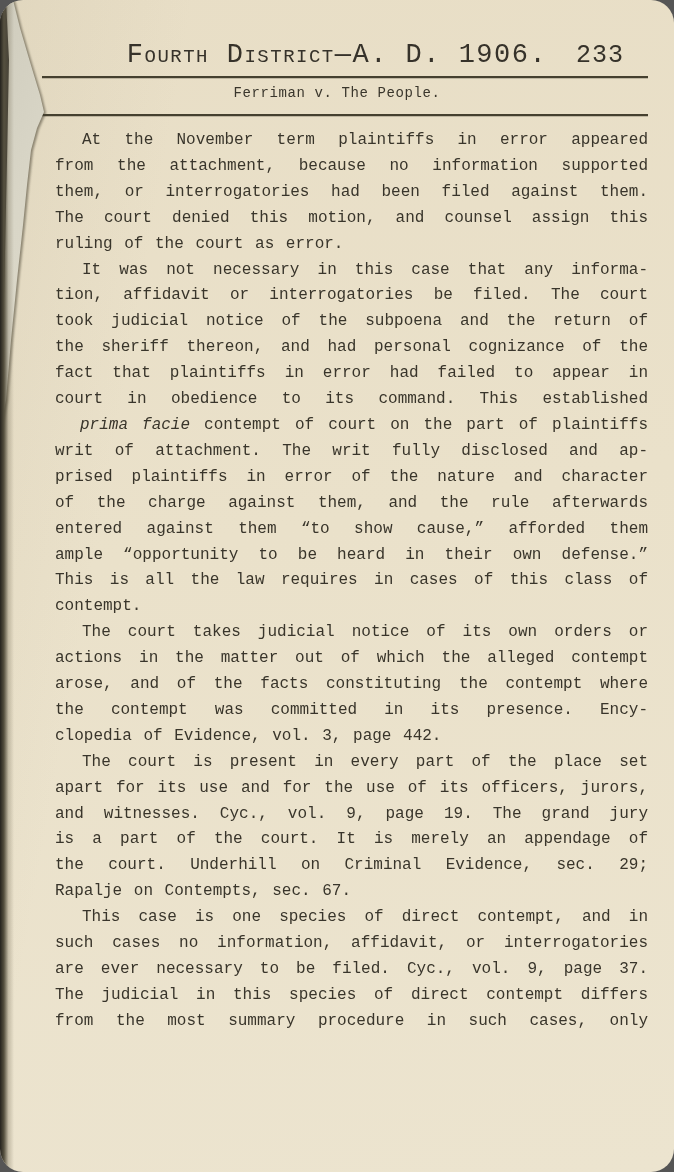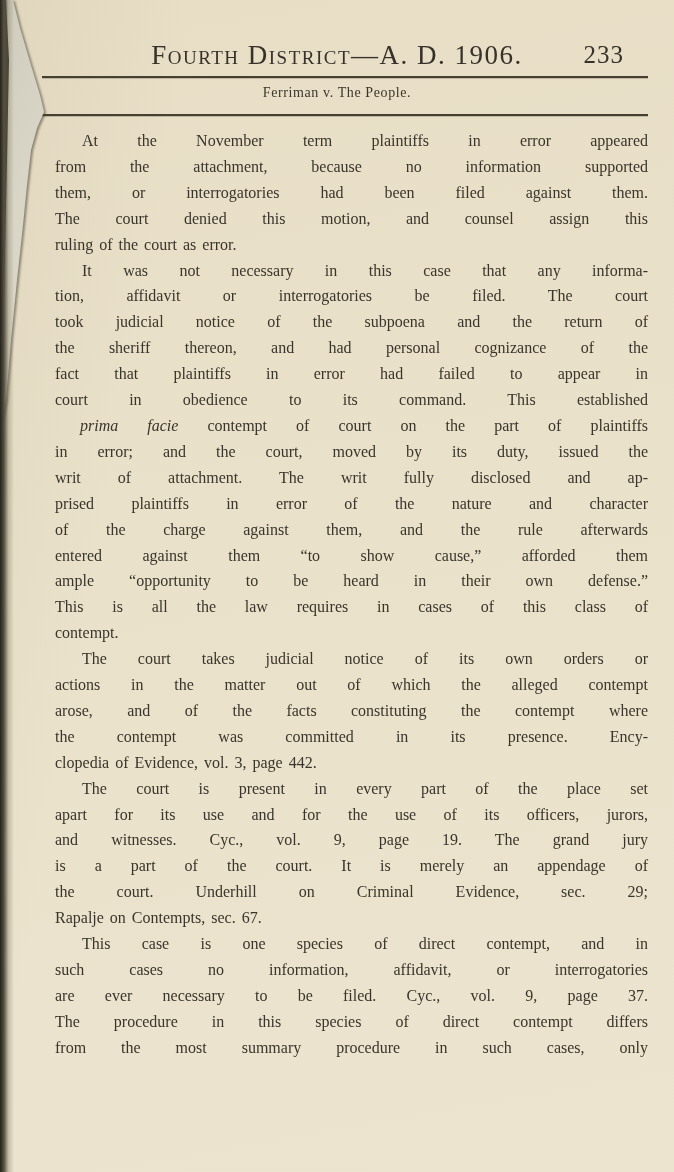--- a/index.html
+++ b/index.html
@@ -1,25 +1,26 @@
 <!DOCTYPE html>
 <html><head>
 <meta charset="utf-8">
 <style>
   html,body{margin:0;padding:0;background:#555;}
   .page{
     position:relative;
     width:674px;height:1172px;
     margin:0 auto;
     overflow:hidden;
-    font-family:Liberation Serif, serif;
+    font-family:Liberation Mono, monospace;
     color:#39352b;
     background:
       linear-gradient(100deg, rgba(198,188,162,.22) 0%, rgba(198,188,162,0) 22%),
       linear-gradient(170deg, #e8dec6 0%, #eae1ca 45%, #ece4cf 100%);
+    border-radius: 23px;
   }
   
   .left-edge{
     position:absolute;left:0;top:0;bottom:0;width:14px;
     background:linear-gradient(90deg, #24221d 0%, #55503f 28%, rgba(120,112,90,.35) 60%, rgba(120,112,90,0) 100%);
     pointer-events:none;
   }
   
   .tear-wrap{
     position:absolute;left:0;top:0;width:80px;height:440px;
@@ -104,21 +105,20 @@
         <div class="tline tline-end">ruling of the court as error.</div>
       </div>
       <div class="para">
         <div class="tline tline-first">It was not necessary in this case that any informa-</div>
         <div class="tline">tion, affidavit or interrogatories be filed.  The court</div>
         <div class="tline">took judicial notice of the subpoena and the return of</div>
         <div class="tline">the sheriff thereon, and had personal cognizance of the</div>
         <div class="tline">fact that plaintiffs in error had failed to appear in</div>
         <div class="tline">court in obedience to its command.  This established</div>
         <div class="tline"><i>prima facie</i> contempt of court on the part of plaintiffs</div>
-        <div class="tline">in error; and the court, moved by its duty, issued the</div>
         <div class="tline">writ of attachment.  The writ fully disclosed and ap-</div>
         <div class="tline">prised plaintiffs in error of the nature and character</div>
         <div class="tline">of the charge against them, and the rule afterwards</div>
         <div class="tline">entered against them “to show cause,” afforded them</div>
         <div class="tline">ample “opportunity to be heard in their own defense.”</div>
         <div class="tline">This is all the law requires in cases of this class of</div>
         <div class="tline tline-end">contempt.</div>
       </div>
       <div class="para">
         <div class="tline tline-first">The court takes judicial notice of its own orders or</div>
@@ -132,21 +132,21 @@
         <div class="tline">apart for its use and for the use of its officers, jurors,</div>
         <div class="tline">and witnesses.  Cyc., vol. 9, page 19.  The grand jury</div>
         <div class="tline">is a part of the court.  It is merely an appendage of</div>
         <div class="tline">the court.  Underhill on Criminal Evidence, sec. 29;</div>
         <div class="tline tline-end">Rapalje on Contempts, sec. 67.</div>
       </div>
       <div class="para">
         <div class="tline tline-first">This case is one species of direct contempt, and in</div>
         <div class="tline">such cases no information, affidavit, or interrogatories</div>
         <div class="tline">are ever necessary to be filed.  Cyc., vol. 9, page 37.</div>
-        <div class="tline">The procedure in this species of direct contempt differs</div>
+        <div class="tline">The judicial in this species of direct contempt differs</div>
         <div class="tline">from the most summary procedure in such cases, only</div>
       </div>
     </div>
 
   <div class="tear-wrap">
     <div class="tear"></div>
   </div>
   <div class="tear-edge-dark"></div>
   <div class="left-edge"></div>
 

